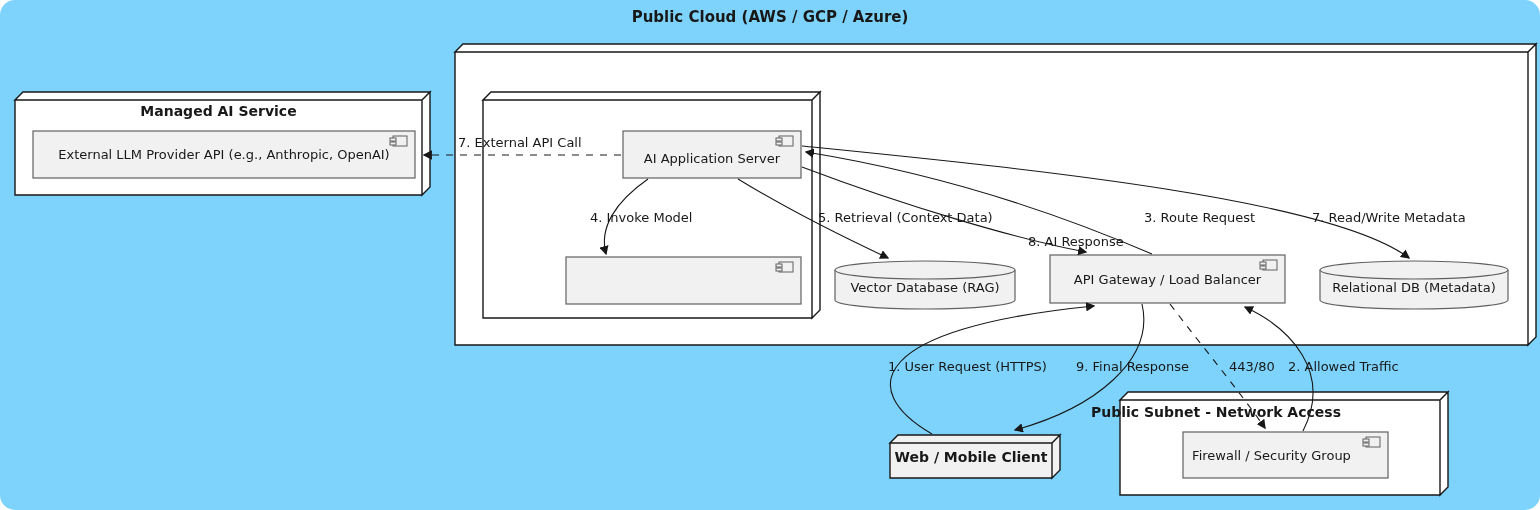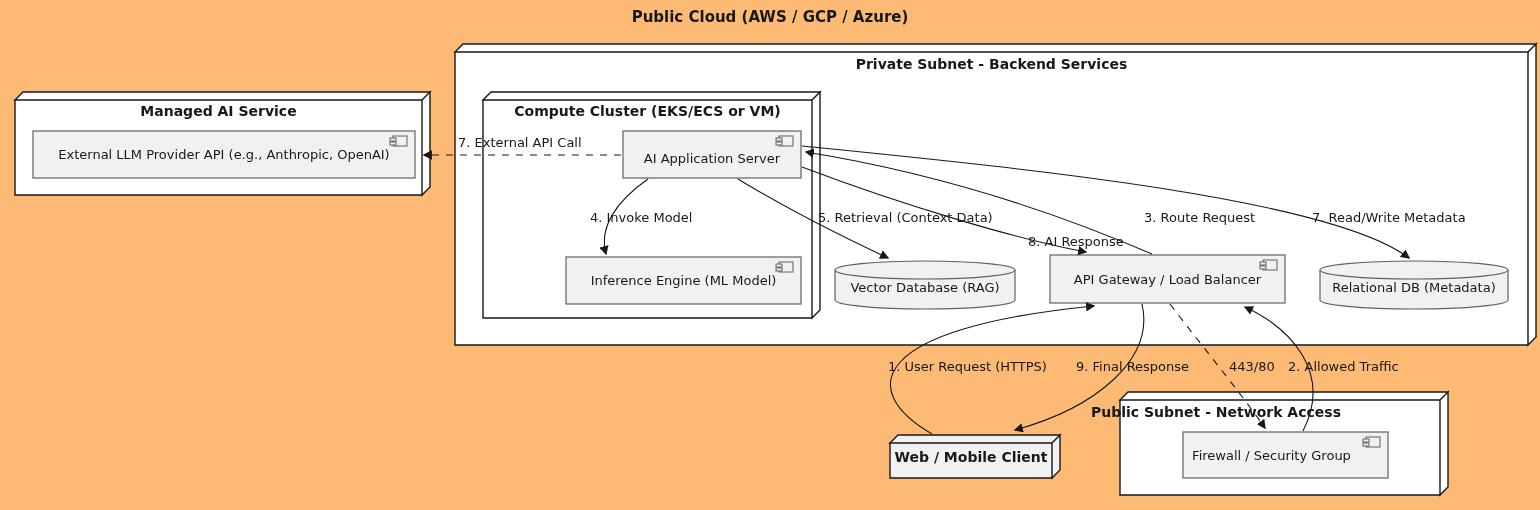--- a/index.html
+++ b/index.html
@@ -1,22 +1,23 @@
 <!DOCTYPE html>
 <html><head>
 <meta charset="utf-8">
 <style>
   html,body{margin:0;padding:0;background:#ffffff;}
   #canvas{
     position:relative;
     width:1540px;height:510px;
-    background:#fdba74;
+    background:#7dd3fc;
     font-family:"DejaVu Sans","Liberation Sans",sans-serif;
     color:#181818;
     overflow:hidden;
+    border-radius:15px;
   }
   #shapes{position:absolute;left:0;top:0;}
   .lbl{
     position:absolute;
     font-size:13px;
     line-height:16px;
     white-space:nowrap;
     color:#181818;
   }
   .node-title{
@@ -128,29 +129,26 @@
       <path d="M1142,304 C1155,360 1095,408 1015,430" marker-end="url(#arrow)"></path>
 
       <path d="M1170,304 C1205,350 1240,392 1265,428" stroke-dasharray="7,7" marker-end="url(#arrow)"></path>
 
       <path d="M1303,431 C1333,372 1290,328 1245,307" marker-end="url(#arrow)"></path>
     </g>
   </svg>
 
   <div class="main-title">Public Cloud (AWS / GCP / Azure)</div>
 
-  <div class="node-title" style="left:455px;top:56px;width:1073px;">Private Subnet - Backend Services</div>
   <div class="node-title" style="left:15px;top:103px;width:407px;">Managed AI Service</div>
-  <div class="node-title" style="left:483px;top:103px;width:329px;">Compute Cluster (EKS/ECS or VM)</div>
   <div class="node-title" style="left:1078px;top:404px;width:276px;">Public Subnet - Network Access</div>
   <div class="node-title" style="left:890px;top:449px;width:162px;">Web / Mobile Client</div>
 
   <div class="comp-label" style="left:33px;top:131px;width:382px;height:47px;">External LLM Provider API (e.g., Anthropic, OpenAI)</div>
   <div class="comp-label" style="left:623px;top:131px;width:178px;height:55px;">AI Application Server</div>
-  <div class="comp-label" style="left:566px;top:257px;width:235px;height:47px;">Inference Engine (ML Model)</div>
   <div class="comp-label" style="left:1050px;top:255px;width:235px;height:48px;">API Gateway / Load Balancer</div>
   <div class="comp-label" style="left:1183px;top:432px;width:177px;height:46px;">Firewall / Security Group</div>
 
   <div class="db-label" style="left:835px;top:280px;width:180px;">Vector Database (RAG)</div>
   <div class="db-label" style="left:1320px;top:280px;width:188px;">Relational DB (Metadata)</div>
 
   <div class="lbl" style="left:888px;top:359px;">1. User Request (HTTPS)</div>
   <div class="lbl" style="left:1288px;top:359px;">2. Allowed Traffic</div>
   <div class="lbl" style="left:1144px;top:210px;">3. Route Request</div>
   <div class="lbl" style="left:590px;top:210px;">4. Invoke Model</div>

